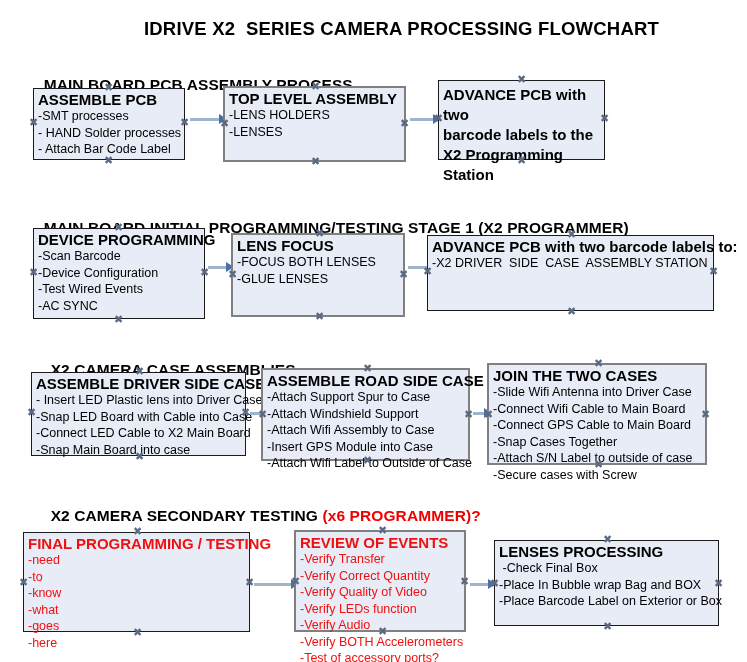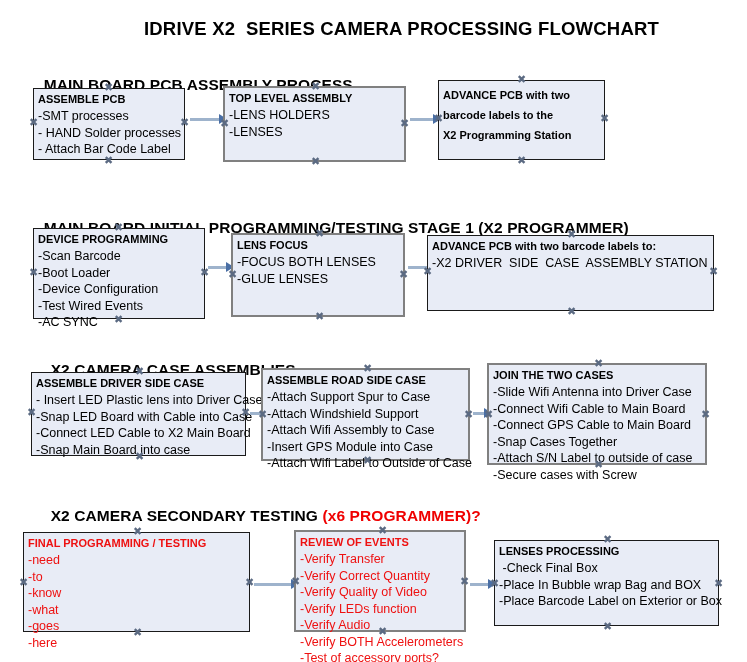--- a/index.html
+++ b/index.html
@@ -60,21 +60,21 @@
   .node.border-gray {
     border: 2px solid #808080;
   }
   .node-inner {
     position: absolute;
     left: 4px;
     top: 2px;
     right: 2px;
   }
   .node-title {
-    font-size: 11px;
+    font-size: 15px;
     font-weight: bold;
     line-height: 17px;
     white-space: pre;
   }
   .node-title.multi {
     line-height: 20px;
   }
   .node-line {
     font-size: 12.5px;
     line-height: 16.5px;
@@ -168,21 +168,20 @@
   </div>
 
   <div class="section-heading" style="left:26px; top:201px;">
     <span>MAIN BOARD INITIAL PROGRAMMING/TESTING STAGE 1 (X2 PROGRAMMER)</span>
   </div>
 
   <div class="node border-dark" style="left:33px; top:228px; width:172px; height:91px;">
     <div class="node-inner">
       <div class="node-title">DEVICE PROGRAMMING</div>
       <div class="node-line">-Scan Barcode</div>
-      <div class="node-line">-Boot Loader</div>
       <div class="node-line">-Device Configuration</div>
       <div class="node-line">-Test Wired Events</div>
       <div class="node-line">-AC SYNC</div>
     </div>
     <span class="handle" style="left:-5px; top:39px;">✖</span>
     <span class="handle" style="left:80px; top:-6px;">✖</span>
     <span class="handle" style="left:80px; bottom:-6px;">✖</span>
     <span class="handle" style="right:-5px; top:39px;">✖</span>
   </div>
 

